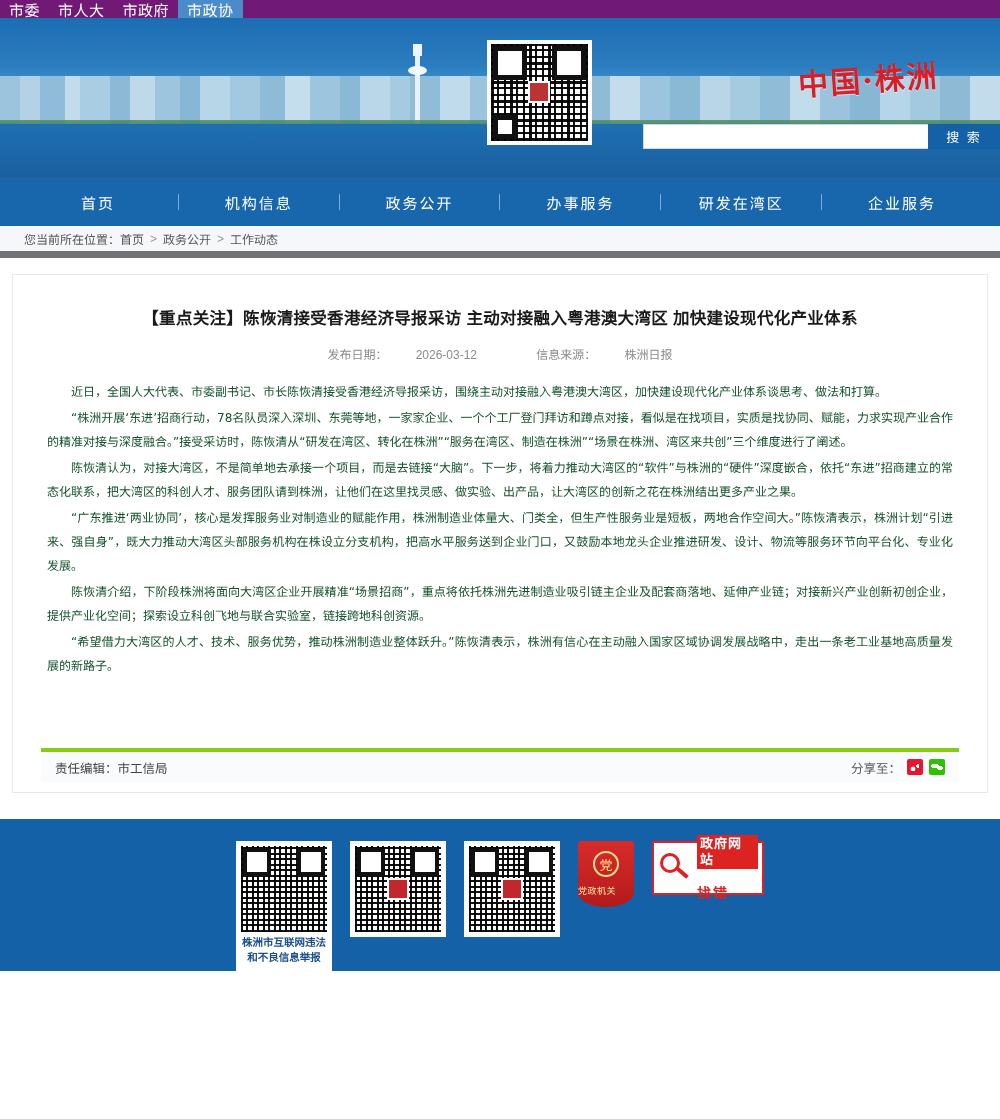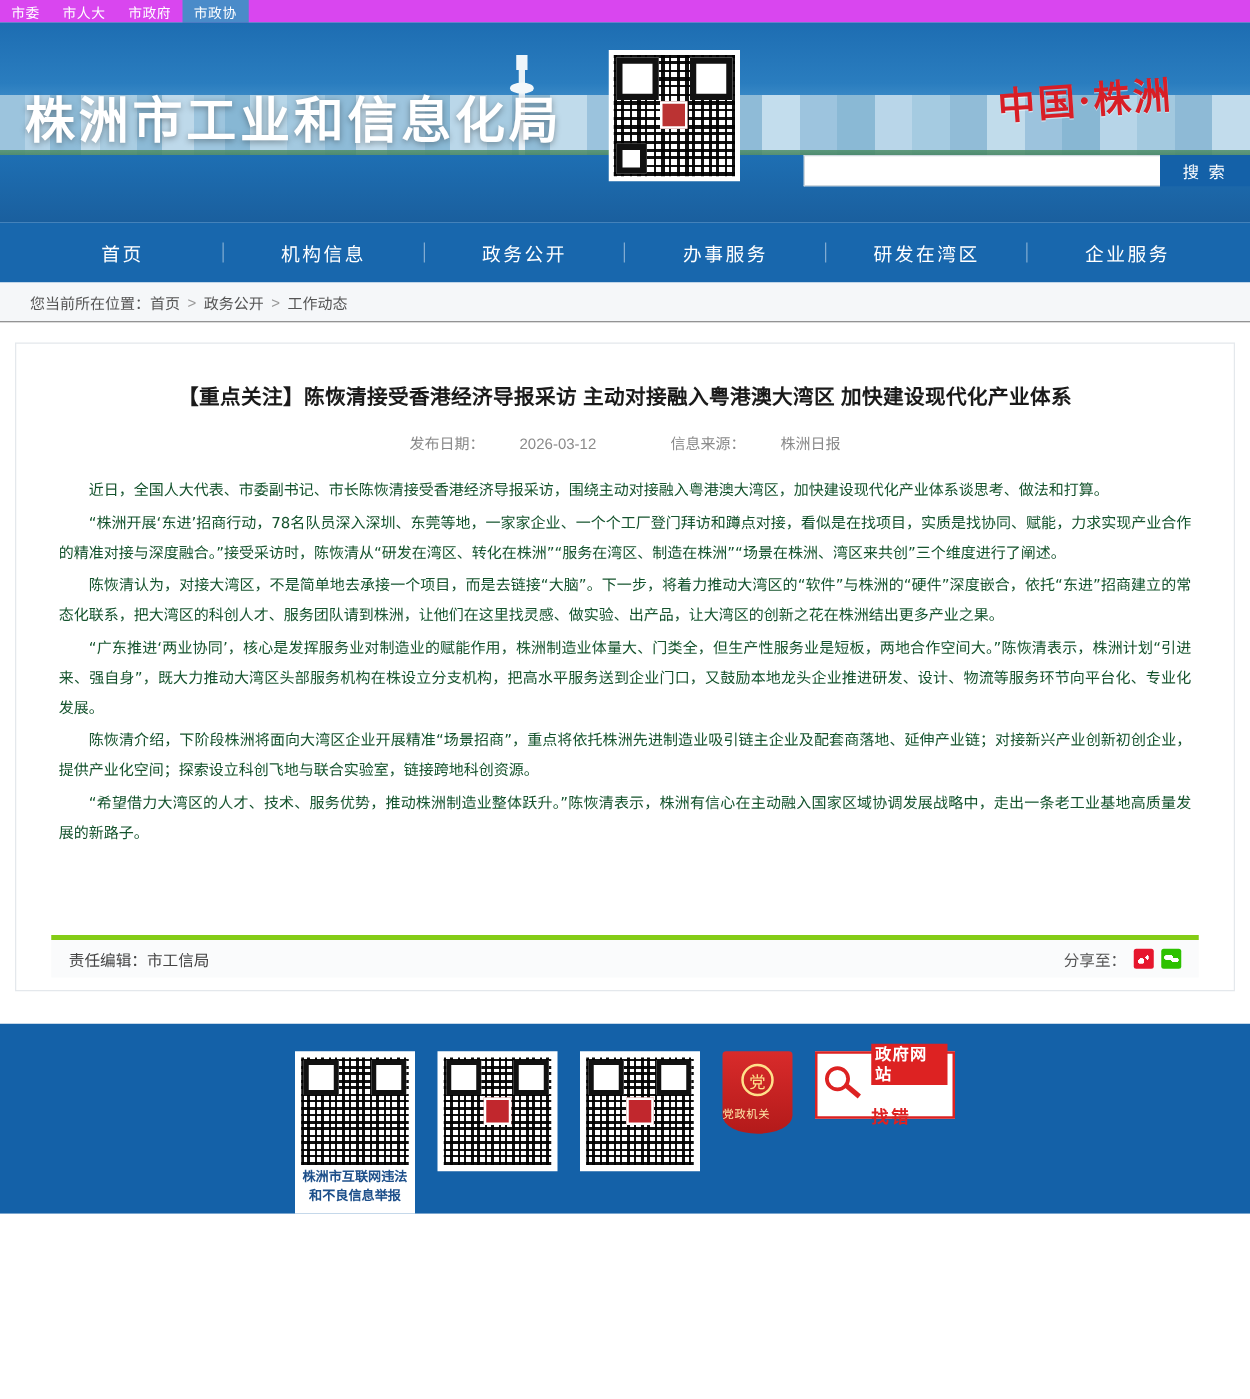--- a/index.html
+++ b/index.html
@@ -7,24 +7,24 @@
   body {
     width: 1000px;
     font-family: "Liberation Sans", "DejaVu Sans", sans-serif;
     background: #ffffff;
     color: #333;
   }
 
   
   .topbar {
     height: 18px;
-    background: #d946ef;
+    background: #701a75;
     display: flex;
     align-items: stretch;
-    font-size: 11px;
+    font-size: 15px;
   }
   .topbar .tb-item {
     color: #ffffff;
     padding: 0 9px;
     display: flex;
     align-items: center;
     letter-spacing: 0.5px;
   }
   .topbar .tb-item.active { background: #4a8bc9; }
 
@@ -188,21 +188,21 @@
   .nav-sep {
     width: 1px;
     height: 16px;
     background: rgba(255,255,255,.45);
   }
 
   
   .crumb-bar {
     height: 32px;
     background: #f5f7f9;
-    border-bottom: 1px solid #737373;
+    border-bottom: 7px solid #737373;
     display: flex;
     align-items: center;
     padding-left: 24px;
     font-size: 12px;
     color: #555;
   }
   .crumb-bar a { color: #555; text-decoration: none; }
   .crumb-bar .sep { margin: 0 6px; color: #999; }
 
   
@@ -393,21 +393,20 @@
   <div class="tb-item active">市政协</div>
 </div>
 
 <div class="banner">
   <div class="sky"></div>
   <div class="skyline"></div>
   <div class="tower"></div>
   <div class="greenbelt"></div>
   <div class="ground"></div>
 
-  <div class="site-title">株洲市工业和信息化局</div>
 
   <div class="qr-banner">
     <div class="qr-pattern">
       <div class="qr-inner-dot"></div>
       <div class="qr-center"></div>
     </div>
   </div>
 
   <div class="brand-cn">中国·株洲</div>
 

